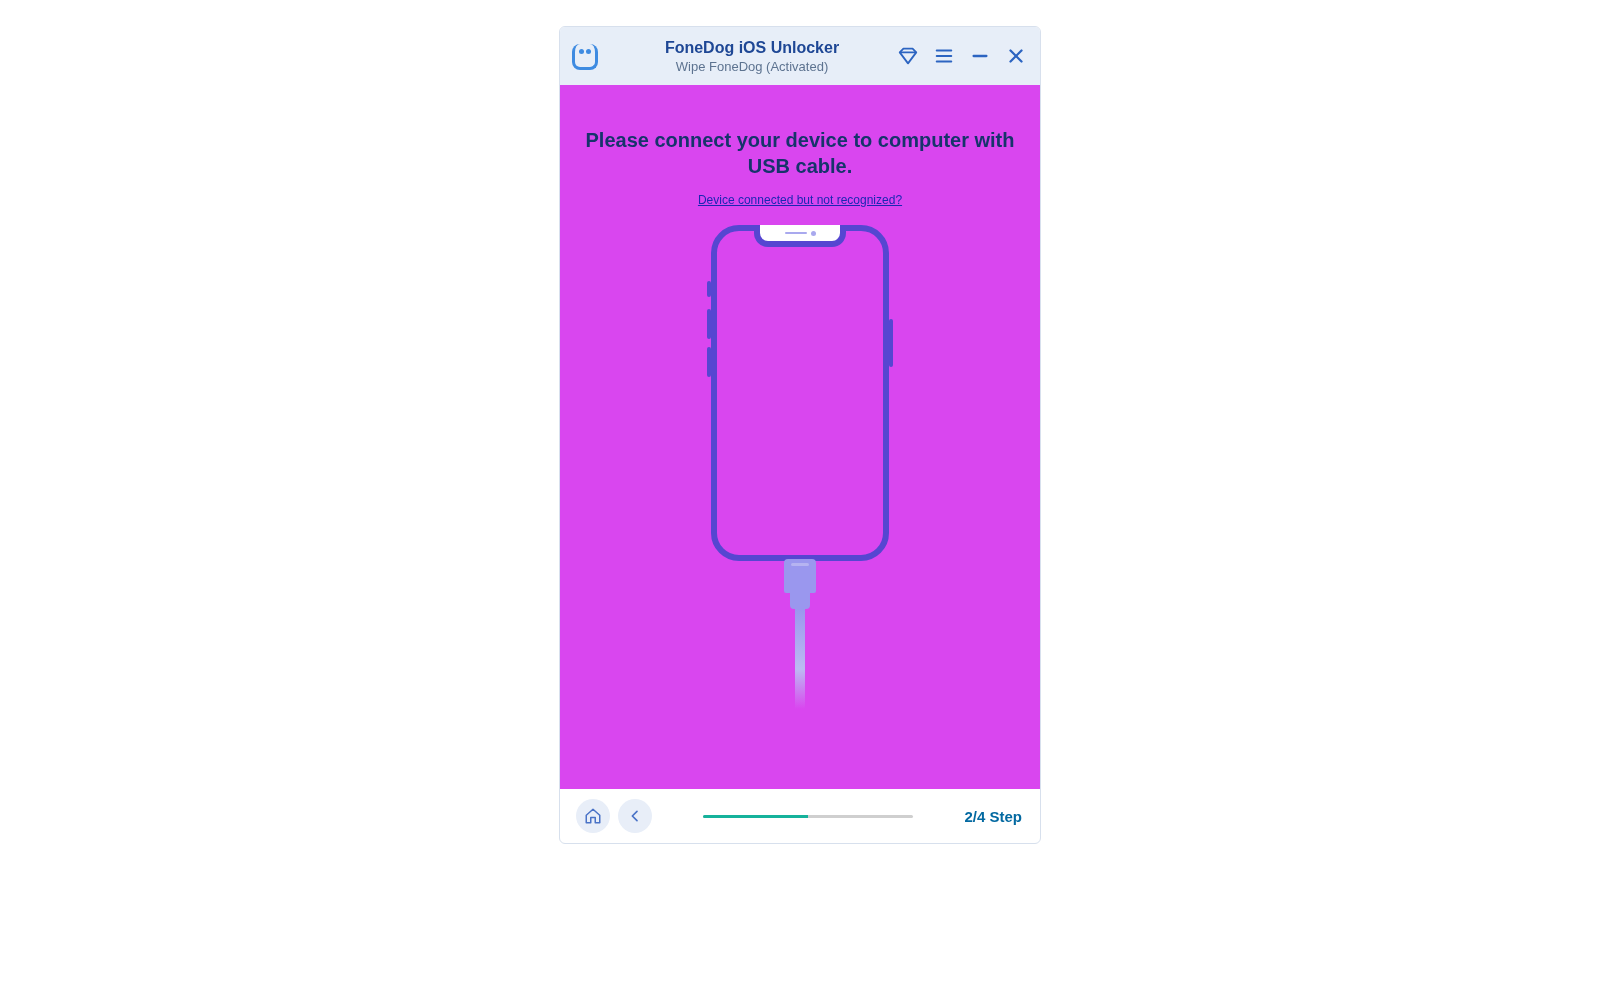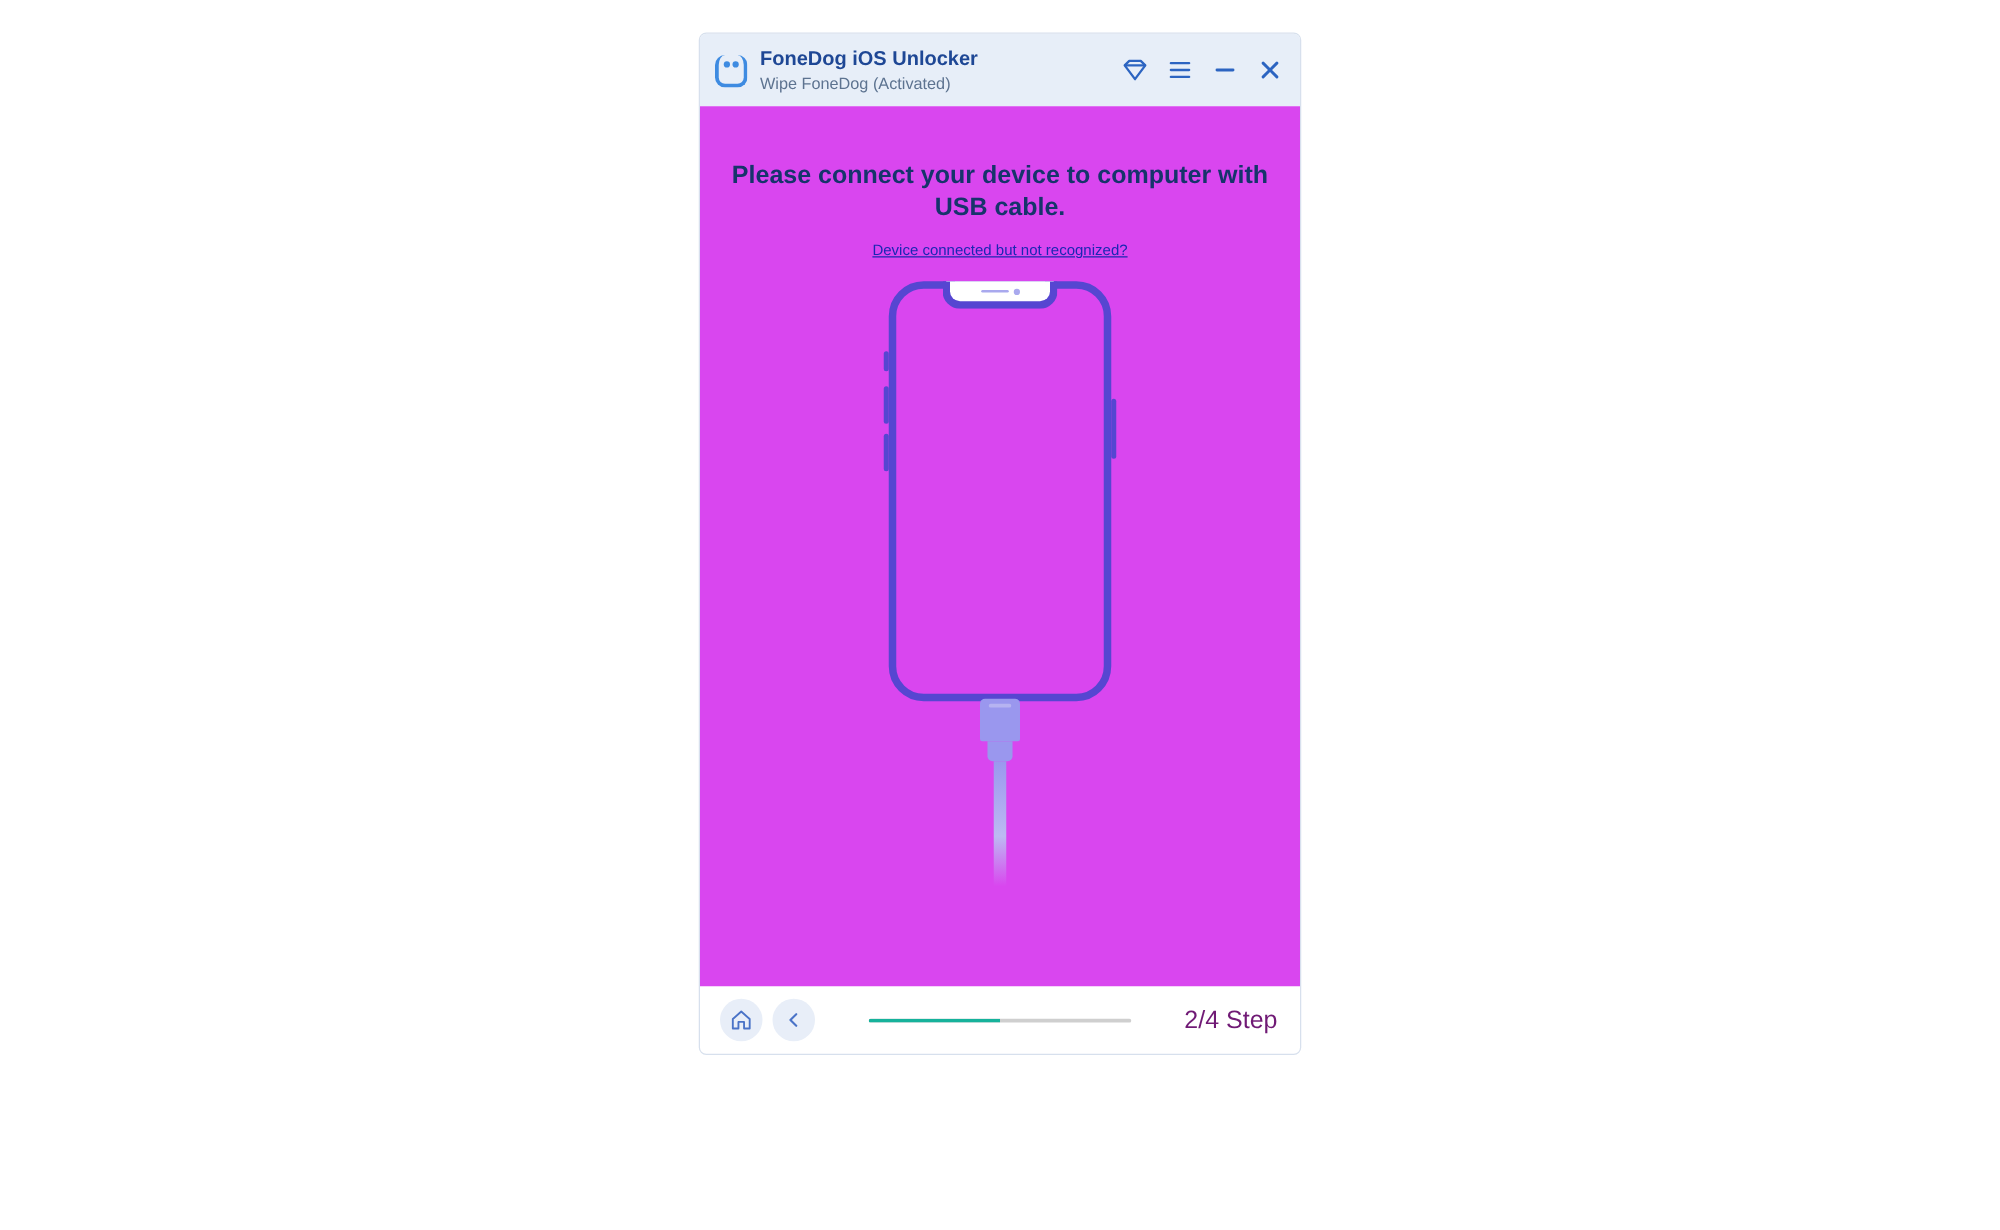--- a/index.html
+++ b/index.html
@@ -49,20 +49,21 @@
       border-radius: 50%;
       top: 5px;
     }
     .titlebar-icon::before { left: 4px; }
     .titlebar-icon::after { right: 4px; }
     .titlebar-text {
       display: flex;
       flex-direction: column;
       flex: 1;
       gap: 2px;
+      align-items: center;
     }
     .app-title {
       color: #1e4795;
       font-size: 16px;
       font-weight: 700;
     }
     .app-subtitle {
       color: #5d7390;
       font-size: 13px;
     }
@@ -213,23 +214,23 @@
       background: #cfcfcf;
       border-radius: 2px;
       overflow: hidden;
     }
     .progress-fill {
       height: 100%;
       background: #16b29b;
       width: 50%;
     }
     .step-label {
-      color: #701a75;
-      font-size: 20px;
-      font-weight: 400;
+      color: #0369a1;
+      font-size: 15px;
+      font-weight: 700;
       padding-right: 2px;
     }
   </style>
 </head>
 <body>
 
 <div class="app-window">
   <div class="titlebar">
     <div class="titlebar-icon"></div>
     <div class="titlebar-text">

